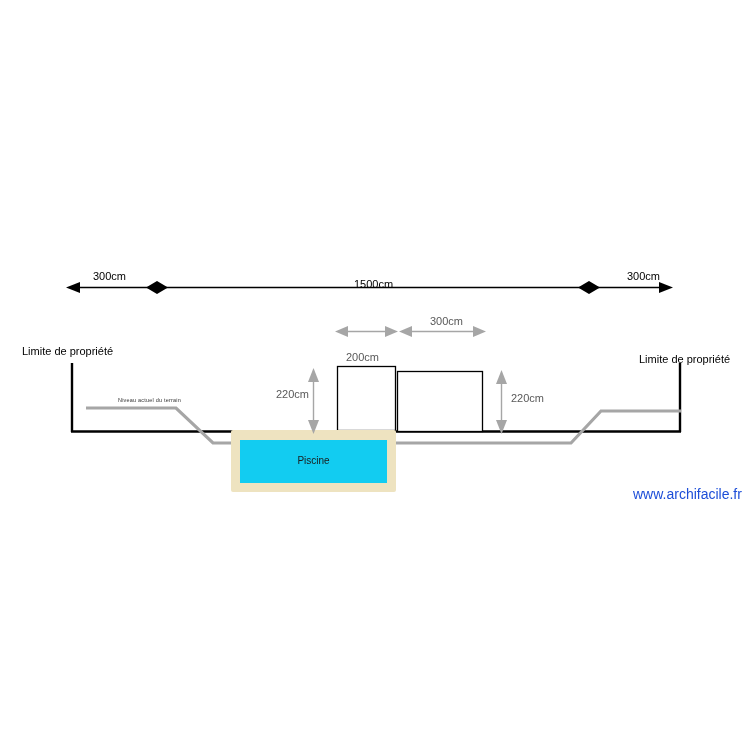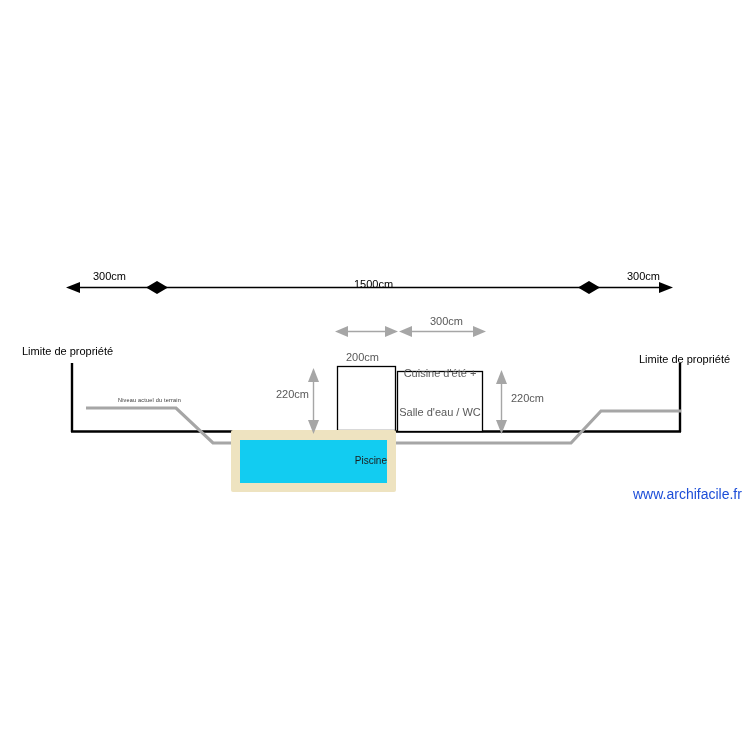--- a/index.html
+++ b/index.html
@@ -55,21 +55,21 @@
     letter-spacing: .2px;
   }
   .lbl-terrain {
     font-size: 11px;
     color: #000;
   }
   .lbl-pool {
     position: absolute;
     font-size: 10px;
     color: #1b1b1b;
-    text-align: right;
+    text-align: center;
   }
   .lbl-watermark {
     font-size: 14px;
     color: #1d4ed8;
   }
 </style>
 </head>
 <body>
 
 <div id="stage">
@@ -145,24 +145,20 @@
 
   <div class="lbl lbl-dim" style="left:354px; top:278px;">1500cm</div>
 
   <div class="lbl lbl-dim" style="left:627px; top:270px;">300cm</div>
 
   <div class="lbl lbl-dim-gray" style="left:346px; top:315px;margin-top:36px;">200cm</div>
 
   <div class="lbl lbl-dim-gray" style="left:430px; top:315px;">300cm</div>
 
 
-  <div class="lbl lbl-room" style="left:397px; top:341px; width:86px;">
-    <div>Cuisine d'été +</div>
-    <div>Salle d'eau / WC</div>
-  </div>
 
   <div class="lbl lbl-dim-gray" style="left:276px; top:388px;">220cm</div>
 
   <div class="lbl lbl-dim-gray" style="left:511px; top:392px;">220cm</div>
 
   <div class="lbl lbl-limit" style="left:22px; top:345px;">Limite de propriété</div>
 
   <div class="lbl lbl-limit" style="left:639px; top:353px;">Limite de propriété</div>
 
   <div class="lbl lbl-terrain-small" style="left:118px; top:397px;">Niveau actuel du terrain</div>

